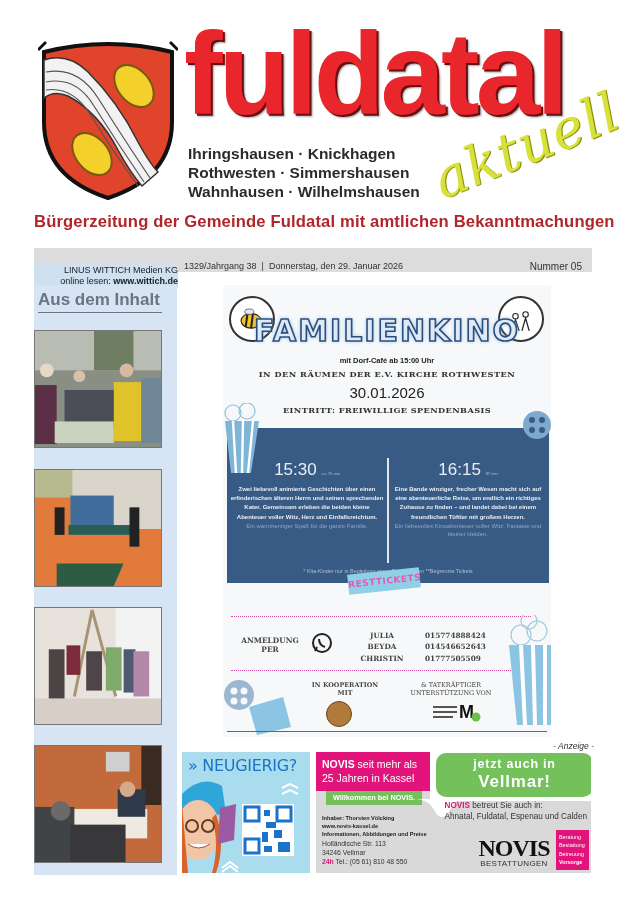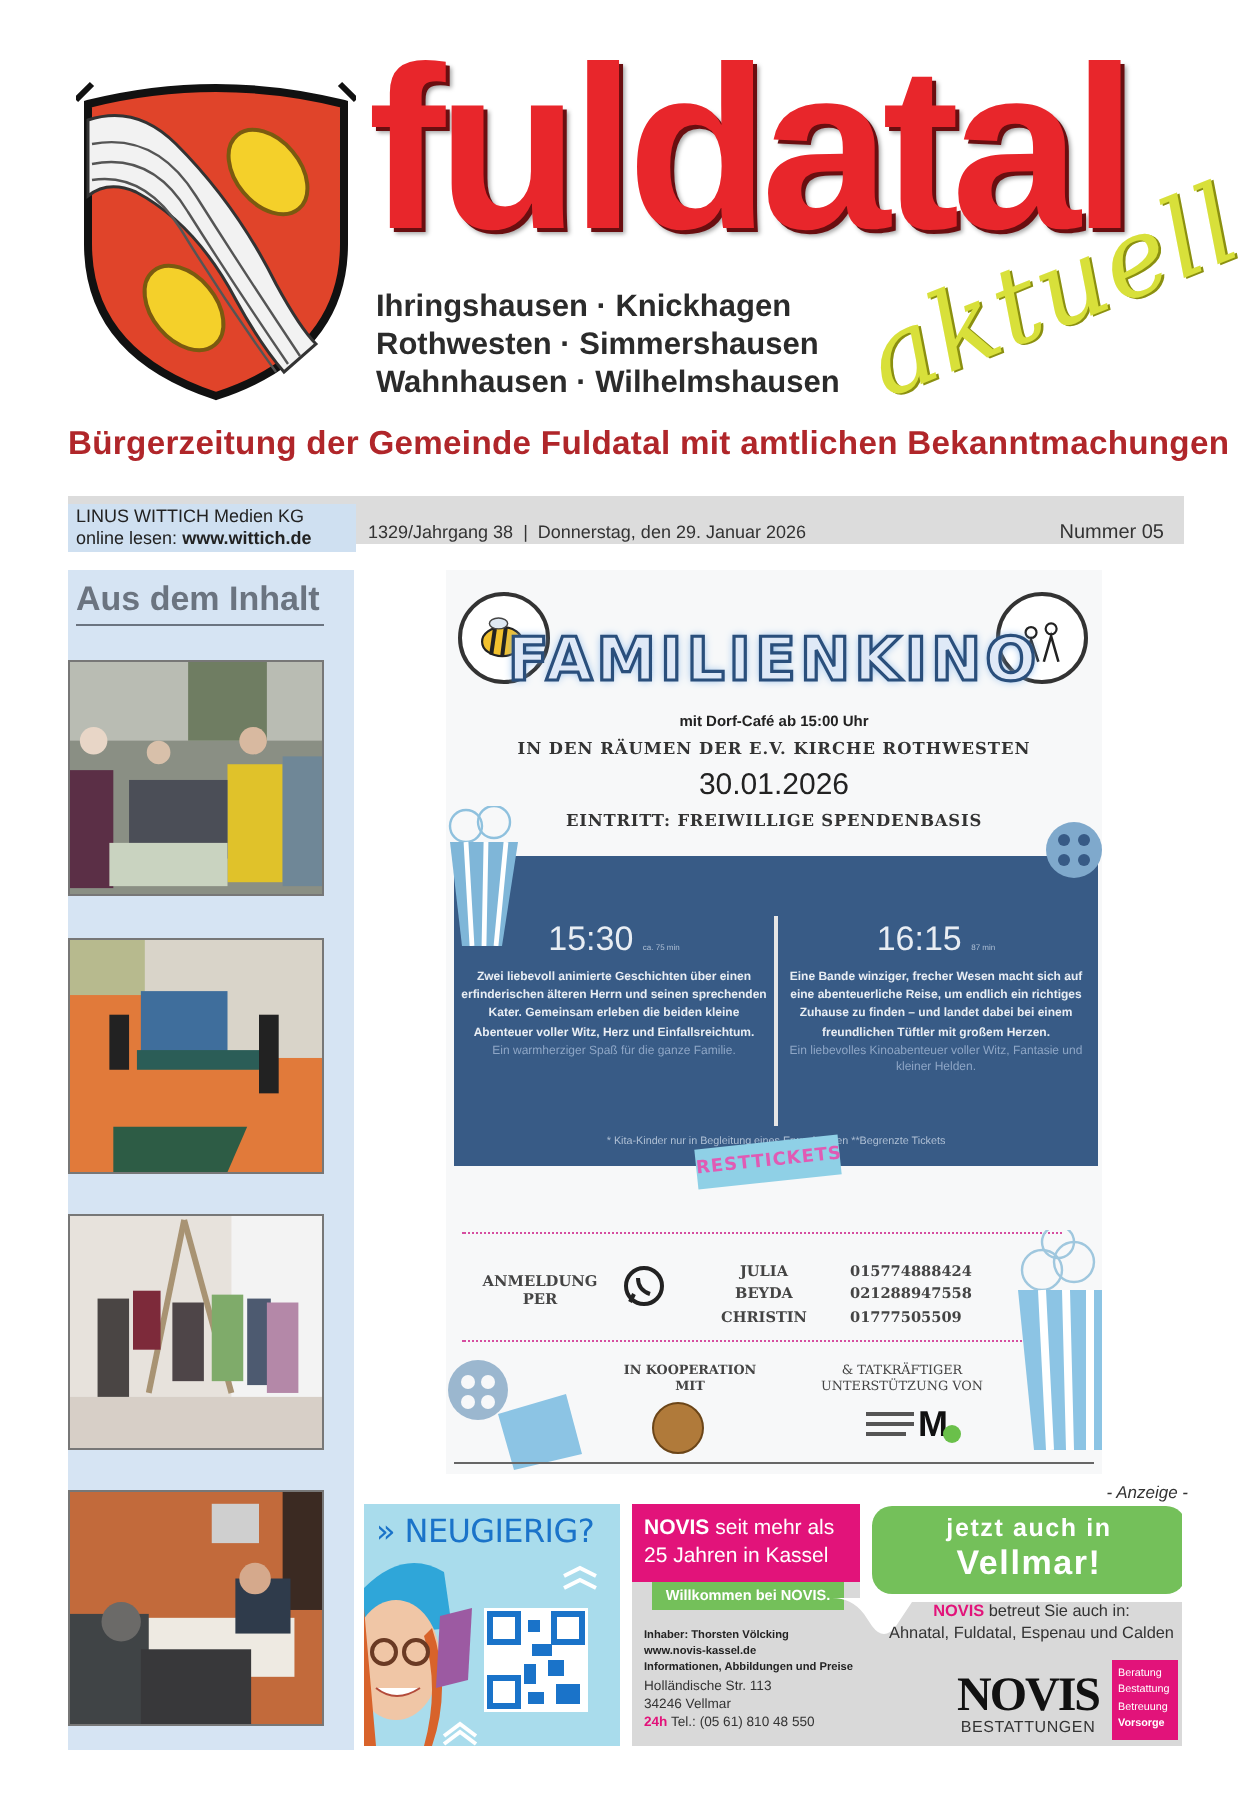--- a/index.html
+++ b/index.html
@@ -15,22 +15,22 @@
   .aktuell { position: absolute; left: 395px; top: 90px; font-family: "DejaVu Serif", serif;
     font-style: italic; font-size: 54px; color: #d8e03a; transform: rotate(-22deg);
     text-shadow: 1px 1px 0 #8b9010; letter-spacing: 1px; }
   .villages { position: absolute; left: 154px; top: 120px; font-weight: bold; font-size: 15.5px;
     line-height: 19px; color: #2b2b2b; }
   .tagline { position: absolute; left: 0px; top: 188px; width: 560px; font-weight: bold;
     font-size: 16.6px; color: #b0262a; letter-spacing: 0.15px; white-space: nowrap; }
 
   
   .infobar { position: absolute; left: 34px; top: 248px; width: 558px; height: 24px; background: #dcdcdc; }
-  .infobar .publisher { position: absolute; left: 0; top: 4px; width: 144px; height: 24px; background: #cfe0f1;
-    font-size: 9px; line-height: 11px; padding: 1px 0 0 4px; color: #222; }
+  .infobar .publisher { position: absolute; left: 0; top: 16px; width: 144px; height: 24px; background: #cfe0f1;
+    font-size: 9px; line-height: 11px; padding: 1px 0 0 4px; color: #222; text-align: right; }
   .infobar .publisher b { font-weight: bold; }
   .infobar .issue { position: absolute; left: 150px; top: 13px; font-size: 9px; color: #333; }
   .infobar .number { position: absolute; right: 10px; top: 13px; font-size: 10px; color: #333; }
 
   
   .sidebar { position: absolute; left: 34px; top: 285px; width: 143px; height: 590px; background: #d6e4f3; }
   .sidebar h2 { position: absolute; left: 4px; top: 5px; font-size: 17px; font-weight: bold; color: #6b7480;
     padding-bottom: 2px; border-bottom: 1.5px solid #6b7480; width: 124px; }
   .photo { position: absolute; left: 0; width: 128px; border: 1px solid #777; overflow: hidden; }
   .photo svg { display: block; width: 100%; height: 100%; }
@@ -95,21 +95,21 @@
     color: #fff; font-size: 7.3px; font-weight: bold; text-align: center; line-height: 14px; }
   .novis-white-top { position: absolute; left: 114px; top: 0; width: 163px; height: 47px; background: #fff; }
   .novis-green-big { position: absolute; left: 120px; top: 1px; width: 157px; height: 44px; background: #74c05a;
     border-radius: 10px; color: #fff; text-align: center; }
   .novis-green-big .a { font-size: 12.5px; font-weight: bold; line-height: 16px; margin-top: 3px; letter-spacing: .8px; }
   .novis-green-big .b { font-size: 17px; font-weight: bold; line-height: 20px; letter-spacing: .8px; }
   .novis-wave { position: absolute; left: 0; top: 47px; width: 277px; height: 74px; }
   .novis-owner { position: absolute; left: 6px; top: 62px; font-size: 5.6px; font-weight: bold; line-height: 8px; color: #222; }
   .novis-addr { position: absolute; left: 6px; top: 87px; font-size: 6.8px; line-height: 9.2px; color: #333; }
   .novis-addr .pk { color: #e2137a; font-weight: bold; }
-  .novis-serves { position: absolute; right: 4px; top: 48px; text-align: center; font-size: 8.2px; line-height: 11px; color: #333; }
+  .novis-serves { position: absolute; right: 4px; top: 48px; text-align: left; font-size: 8.2px; line-height: 11px; color: #333; }
   .novis-serves .pk { color: #e2137a; font-weight: bold; }
   .novis-logo { position: absolute; left: 158px; top: 85px; width: 80px; text-align: center; }
   .novis-logo .name { font-family: "Liberation Serif", serif; font-size: 24px; font-weight: bold; color: #111; letter-spacing: -1px; line-height: 22px; }
   .novis-logo .sub { font-size: 8px; color: #333; letter-spacing: .3px; }
   .novis-box { position: absolute; left: 240px; top: 78px; width: 33px; height: 40px; background: #e2137a; color: #fff;
     font-size: 5.4px; line-height: 8.4px; padding: 3px 0 0 3px; }
 </style>
 </head>
 <body>
 
@@ -271,21 +271,21 @@
     <path d="M4 19 L6 15" stroke="#222" stroke-width="2"></path>
     <path d="M8 7 Q8 13 14 15" fill="none" stroke="#222" stroke-width="2"></path>
   </svg>
   <div class="names">
     <div>JULIA</div>
     <div>BEYDA</div>
     <div>CHRISTIN</div>
   </div>
   <div class="phones">
     <div>015774888424</div>
-    <div>021288947558</div>
+    <div>014546652643</div>
     <div>01777505509</div>
   </div>
   <div class="dots" style="top:385px"></div>
 
   <svg style="position:absolute;left:0;top:392px;width:70px;height:58px" viewBox="0 0 70 58">
     <circle cx="16" cy="18" r="15" fill="#9bb7cf"></circle>
     <circle cx="11" cy="14" r="3.5" fill="#f7f8f9"></circle>
       <circle cx="21" cy="14" r="3.5" fill="#f7f8f9"></circle>
     <circle cx="11" cy="24" r="3.5" fill="#f7f8f9"></circle>
       <circle cx="21" cy="24" r="3.5" fill="#f7f8f9"></circle>

